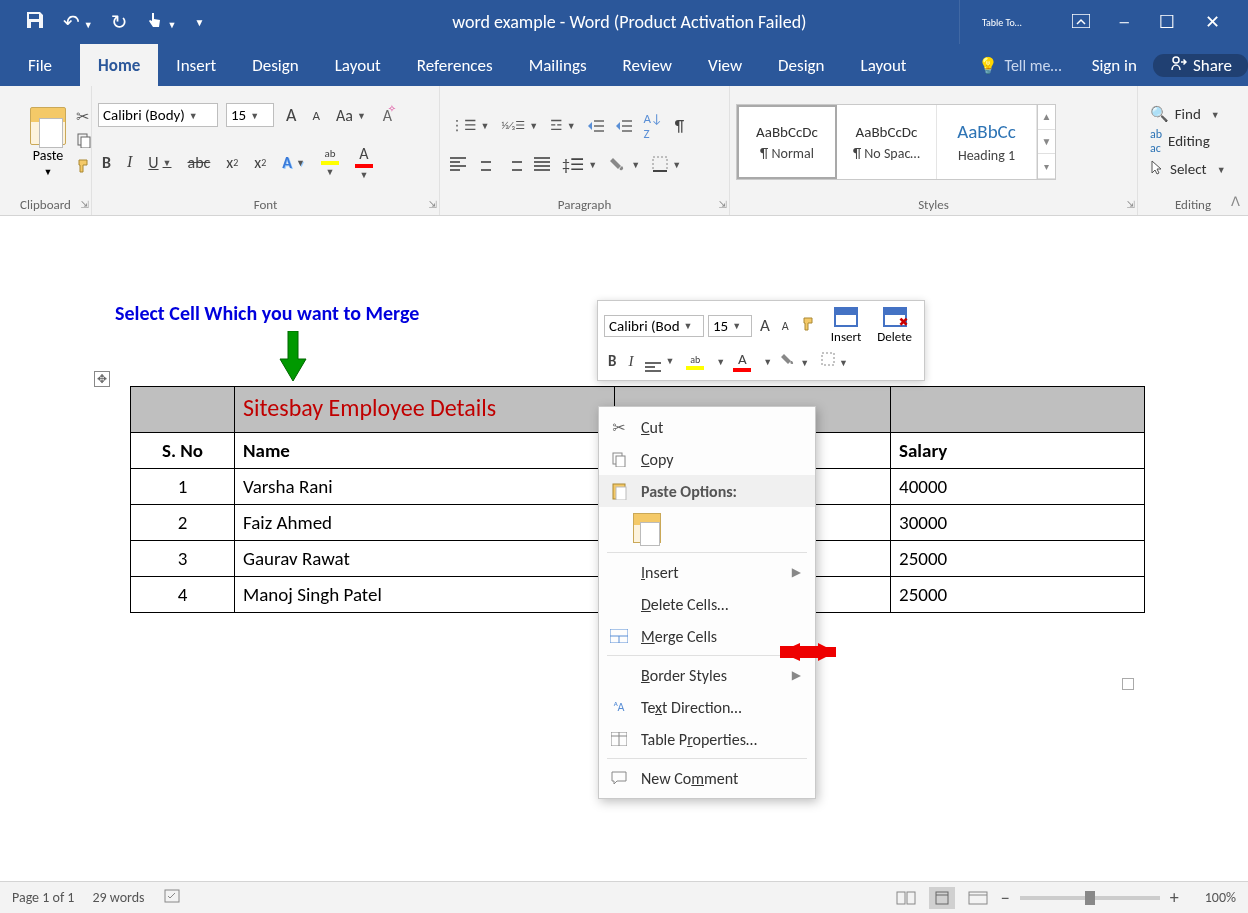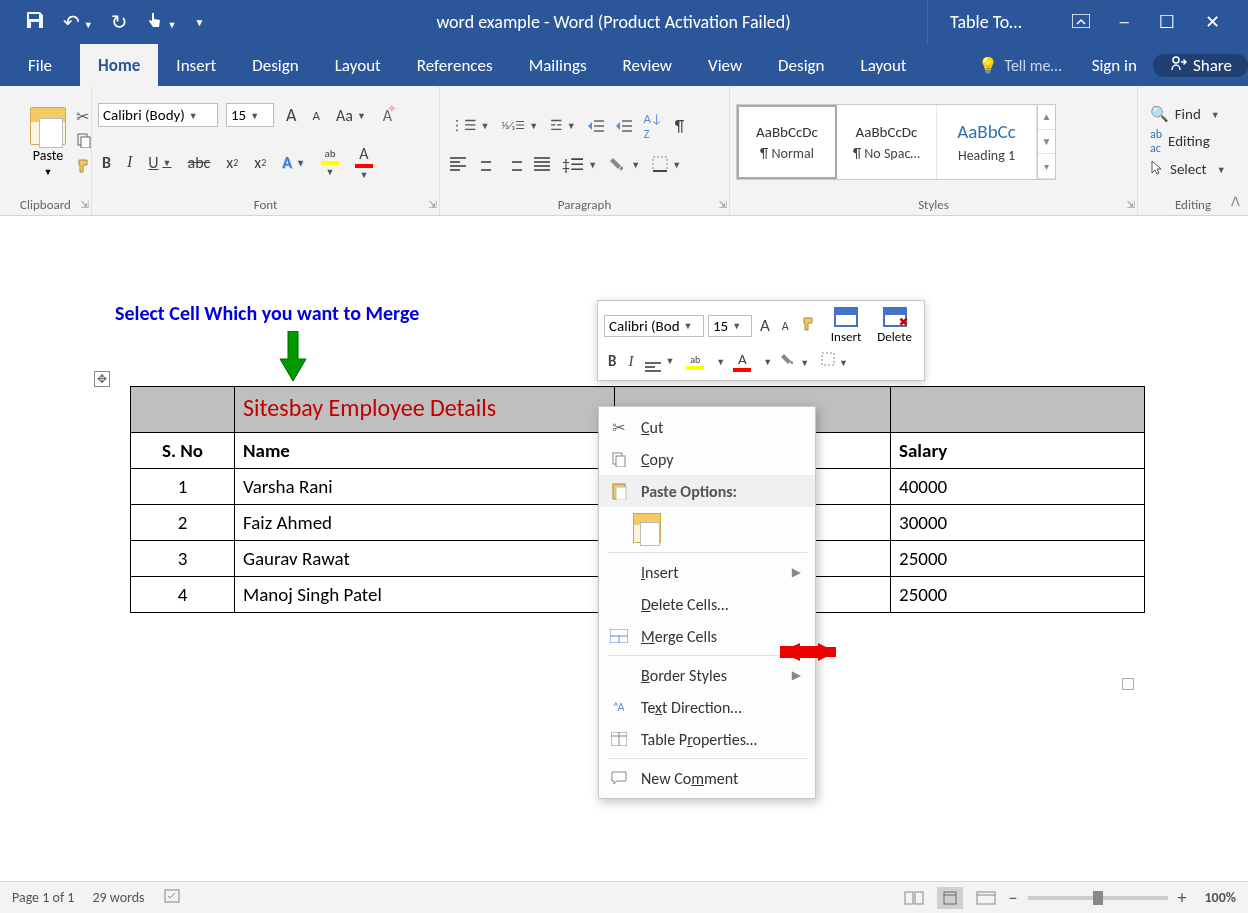--- a/index.html
+++ b/index.html
@@ -4,21 +4,21 @@
 <style>
 * { margin: 0; padding: 0; box-sizing: border-box; font-family: "Segoe UI", Calibri, Arial, sans-serif; }
 body { background: #fff; width: 1248px; height: 913px; overflow: hidden; position: relative; }
 
 
 .title-bar { background: #2b579a; height: 44px; display: flex; align-items: center; color: #fff; }
 .qat { display: flex; align-items: center; gap: 18px; padding-left: 25px; width: 300px; }
 .qat-btn { color: #fff; cursor: pointer; font-size: 20px; position: relative; }
 .dropdown-small { font-size: 9px; margin-left: 4px; vertical-align: middle; }
 .title-text { flex: 1; text-align: center; font-size: 18px; font-weight: 400; }
-.table-tools { background: #2b579a; padding: 0 22px; height: 44px; display: flex; align-items: center; font-size: 18px; border-left: 1px solid rgba(255,255,255,0.1); }
+.table-tools { background: #2b579a; padding: 0 22px; height: 44px; display: flex; align-items: center; font-size: 10px; border-left: 1px solid rgba(255,255,255,0.1); }
 .win-controls { display: flex; gap: 30px; padding: 0 28px; align-items: center; }
 .win-btn { font-size: 18px; }
 
 
 .ribbon-tabs { background: #2b579a; height: 42px; display: flex; align-items: stretch; }
 .ribbon-tab { padding: 0 18px; display: flex; align-items: center; color: #fff; font-size: 17px; cursor: pointer; }
 .ribbon-tab.active { background: #f3f3f3; color: #2b579a; font-weight: 600; }
 .ribbon-tab.file { padding-right: 28px; padding-left: 28px; }
 .ribbon-right { margin-left: auto; display: flex; align-items: center; color: #fff; }
 .tell-me { display: flex; align-items: center; gap: 6px; padding: 0 14px; color: #c8d6ed; font-size: 16px; }
@@ -615,15 +615,15 @@
       <svg width="20" height="14">
           <rect x="1" y="1" width="18" height="12" fill="none" stroke="#888"></rect>
           <line x1="1" y1="4" x2="19" y2="4" stroke="#888"></line>
         </svg>
     </span>
     <span style="font-size:18px;">−</span>
     <div class="zoom-slider">
         <div class="zoom-thumb"></div>
       </div>
     <span style="font-size:18px;">+</span>
-    <span style="margin-left:8px;font-weight:bold;">100%</span>
+    <span style="margin-left:16px;">100%</span>
   </div>
 </div>
 
 </body></html>

